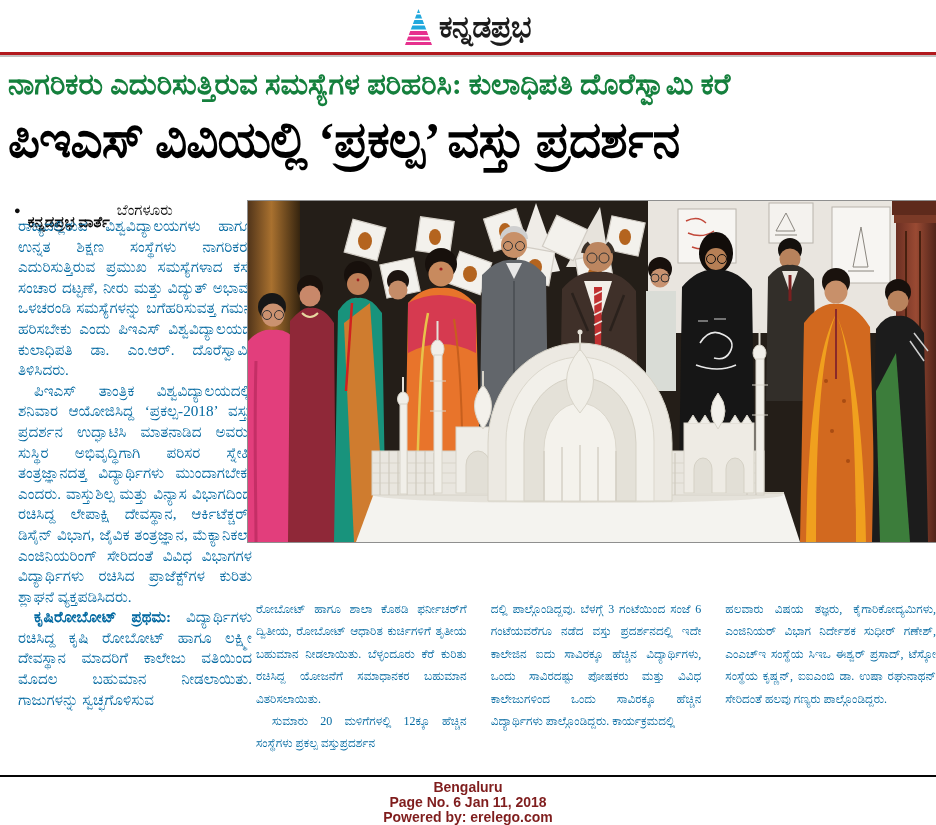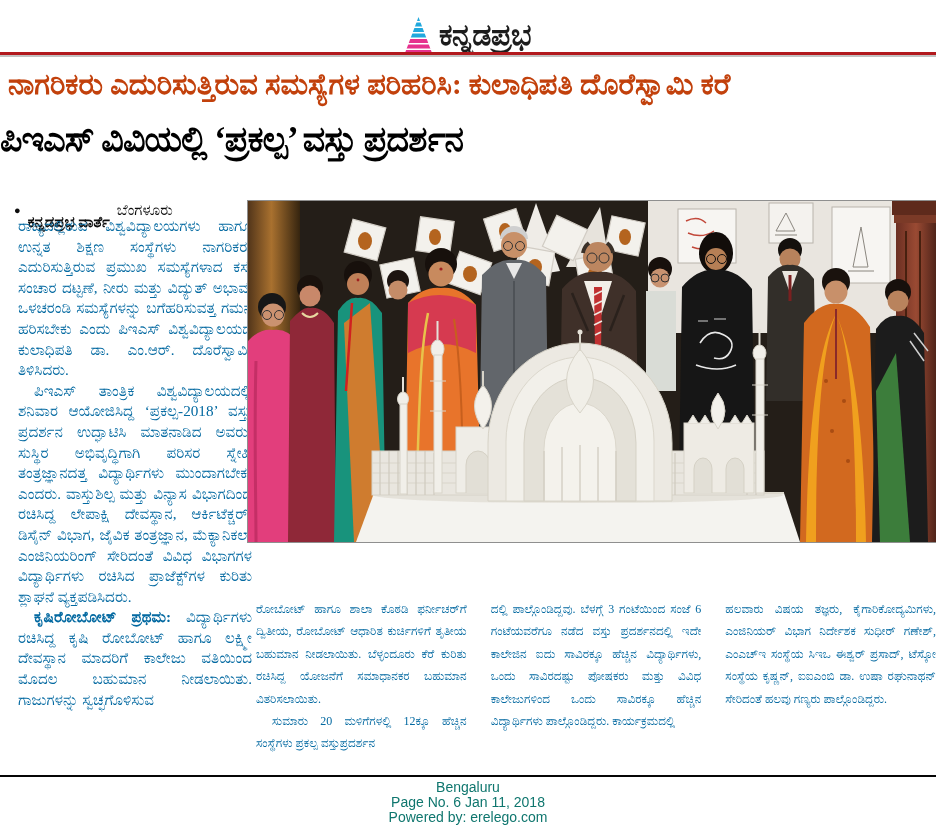--- a/index.html
+++ b/index.html
@@ -1,32 +1,32 @@
 <!DOCTYPE html>
 <html><head>
 <meta charset="utf-8">
 <style>
   html,body{margin:0;padding:0;background:#ffffff;}
   .page{position:relative;width:936px;height:825px;background:#fff;overflow:hidden;
         font-family:"Liberation Serif", serif;color:#111;}
 
   
-  .masthead{position:absolute;top:12px;left:0;width:936px;height:46px;
+  .masthead{position:absolute;top:4px;left:0;width:936px;height:46px;
             display:flex;align-items:center;justify-content:center;gap:7px;}
   .logo-icon{width:27px;height:36px;display:block;}
   .logo-text{font-family:"DejaVu Sans", sans-serif;font-weight:800;font-size:30px;
              color:#1c1c1c;letter-spacing:-.5px;}
   .red-rule{position:absolute;top:52px;left:0;width:936px;height:3px;background:#b2191d;
             box-shadow:0 2px 0 rgba(120,120,120,.45);}
 
   
   .kicker{position:absolute;top:64px;left:8px;width:922px;
-          font-weight:700;font-size:29px;line-height:40px;color:#c2410c;}
-  .main-headline{position:absolute;top:104px;left:0;width:922px;
-          font-weight:800;font-size:35px;line-height:72px;color:#000;letter-spacing:-1px;}
+          font-weight:700;font-size:29px;line-height:40px;color:#15803d;}
+  .main-headline{position:absolute;top:104px;left:8px;width:922px;
+          font-weight:800;font-size:50px;line-height:72px;color:#000;letter-spacing:-1px;}
 
   
   .byline{position:absolute;top:190px;left:14px;font-size:15px;color:#0d0d0d;
           display:flex;align-items:center;gap:7px;}
   .byline .bullet{font-size:11px;line-height:1;}
   .byline .src{font-weight:700;margin-top:24px;}
 
   
   .left-col{position:absolute;top:216px;left:8px;width:234px;height:560px;overflow:hidden;
             font-size:15.2px;line-height:20.6px;text-align:justify;color:#0369a1;margin-left:10px;}
@@ -44,21 +44,21 @@
 
   .cols{position:absolute;top:598px;left:247px;width:689px;height:178px;display:flex;gap:15px;}
   .cols .col{width:220px;overflow:hidden;font-size:12px;line-height:22.4px;
              text-align:justify;color:#0369a1;margin-left:9px;}
   .cols .col p{margin:0;}
   .cols .col p.ind{text-indent:16px;}
 
   
   .footer-rule{position:absolute;top:775px;left:0;width:936px;height:2px;background:#050505;}
   .footer{position:absolute;top:780px;left:0;width:936px;text-align:center;
-          font-family:"Liberation Sans", sans-serif;font-size:14px;line-height:15px;color:#0f766e;}
+          font-family:"Liberation Sans", sans-serif;font-size:14px;line-height:15px;color:#7f1d1d;font-weight:bold;}
   .footer div{margin:0;}
 </style>
 </head>
 <body>
 
 <div class="page">
 
   <div class="masthead">
     <svg class="logo-icon" viewBox="0 0 27 36">
       <defs>

